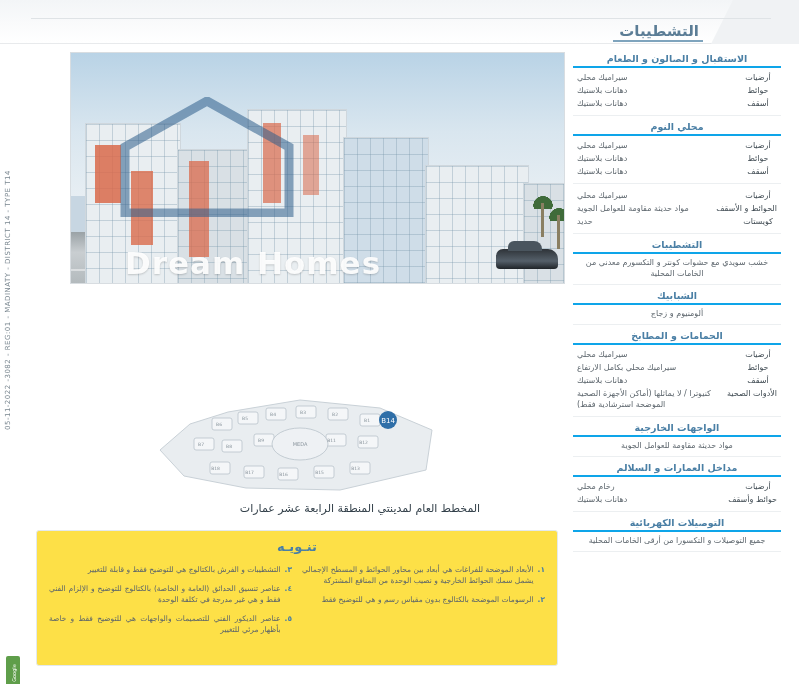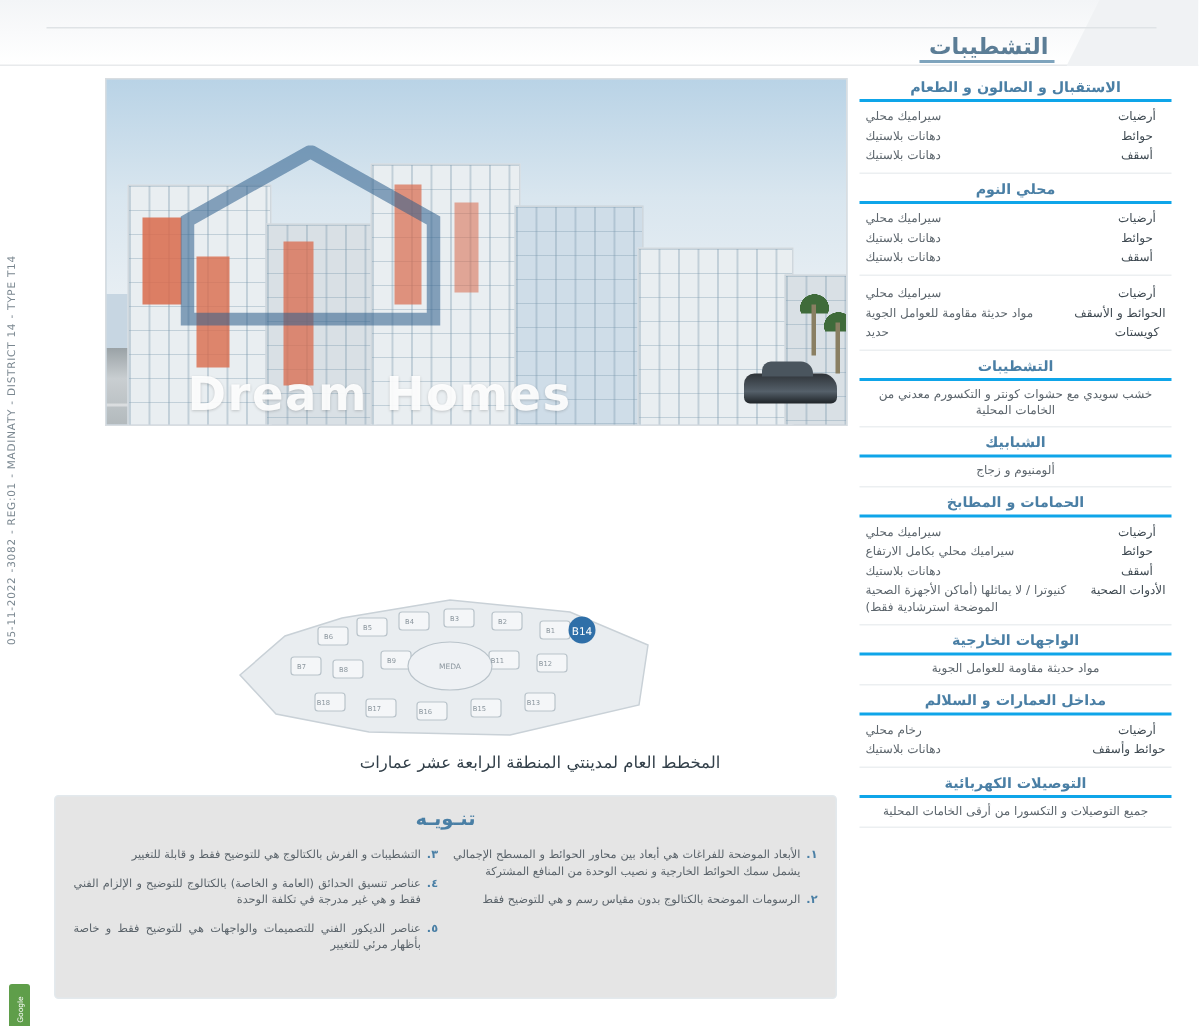--- a/index.html
+++ b/index.html
@@ -248,21 +248,21 @@
     text-align: center;
     font-size: 11px;
     color: #33404a;
   }
 
   
   .notice {
     position: absolute;
     left: 36px; top: 530px;
     width: 522px; height: 136px;
-    background: #e5e5e5;
+    background: #fde047;
     border: 1px solid #e3e9ed;
     border-radius: 3px;
   }
   .notice-title {
     text-align: center;
     font-size: 13px;
     color: #4a7fa5;
     font-weight: bold;
     padding-top: 8px;
     letter-spacing: 3px;

